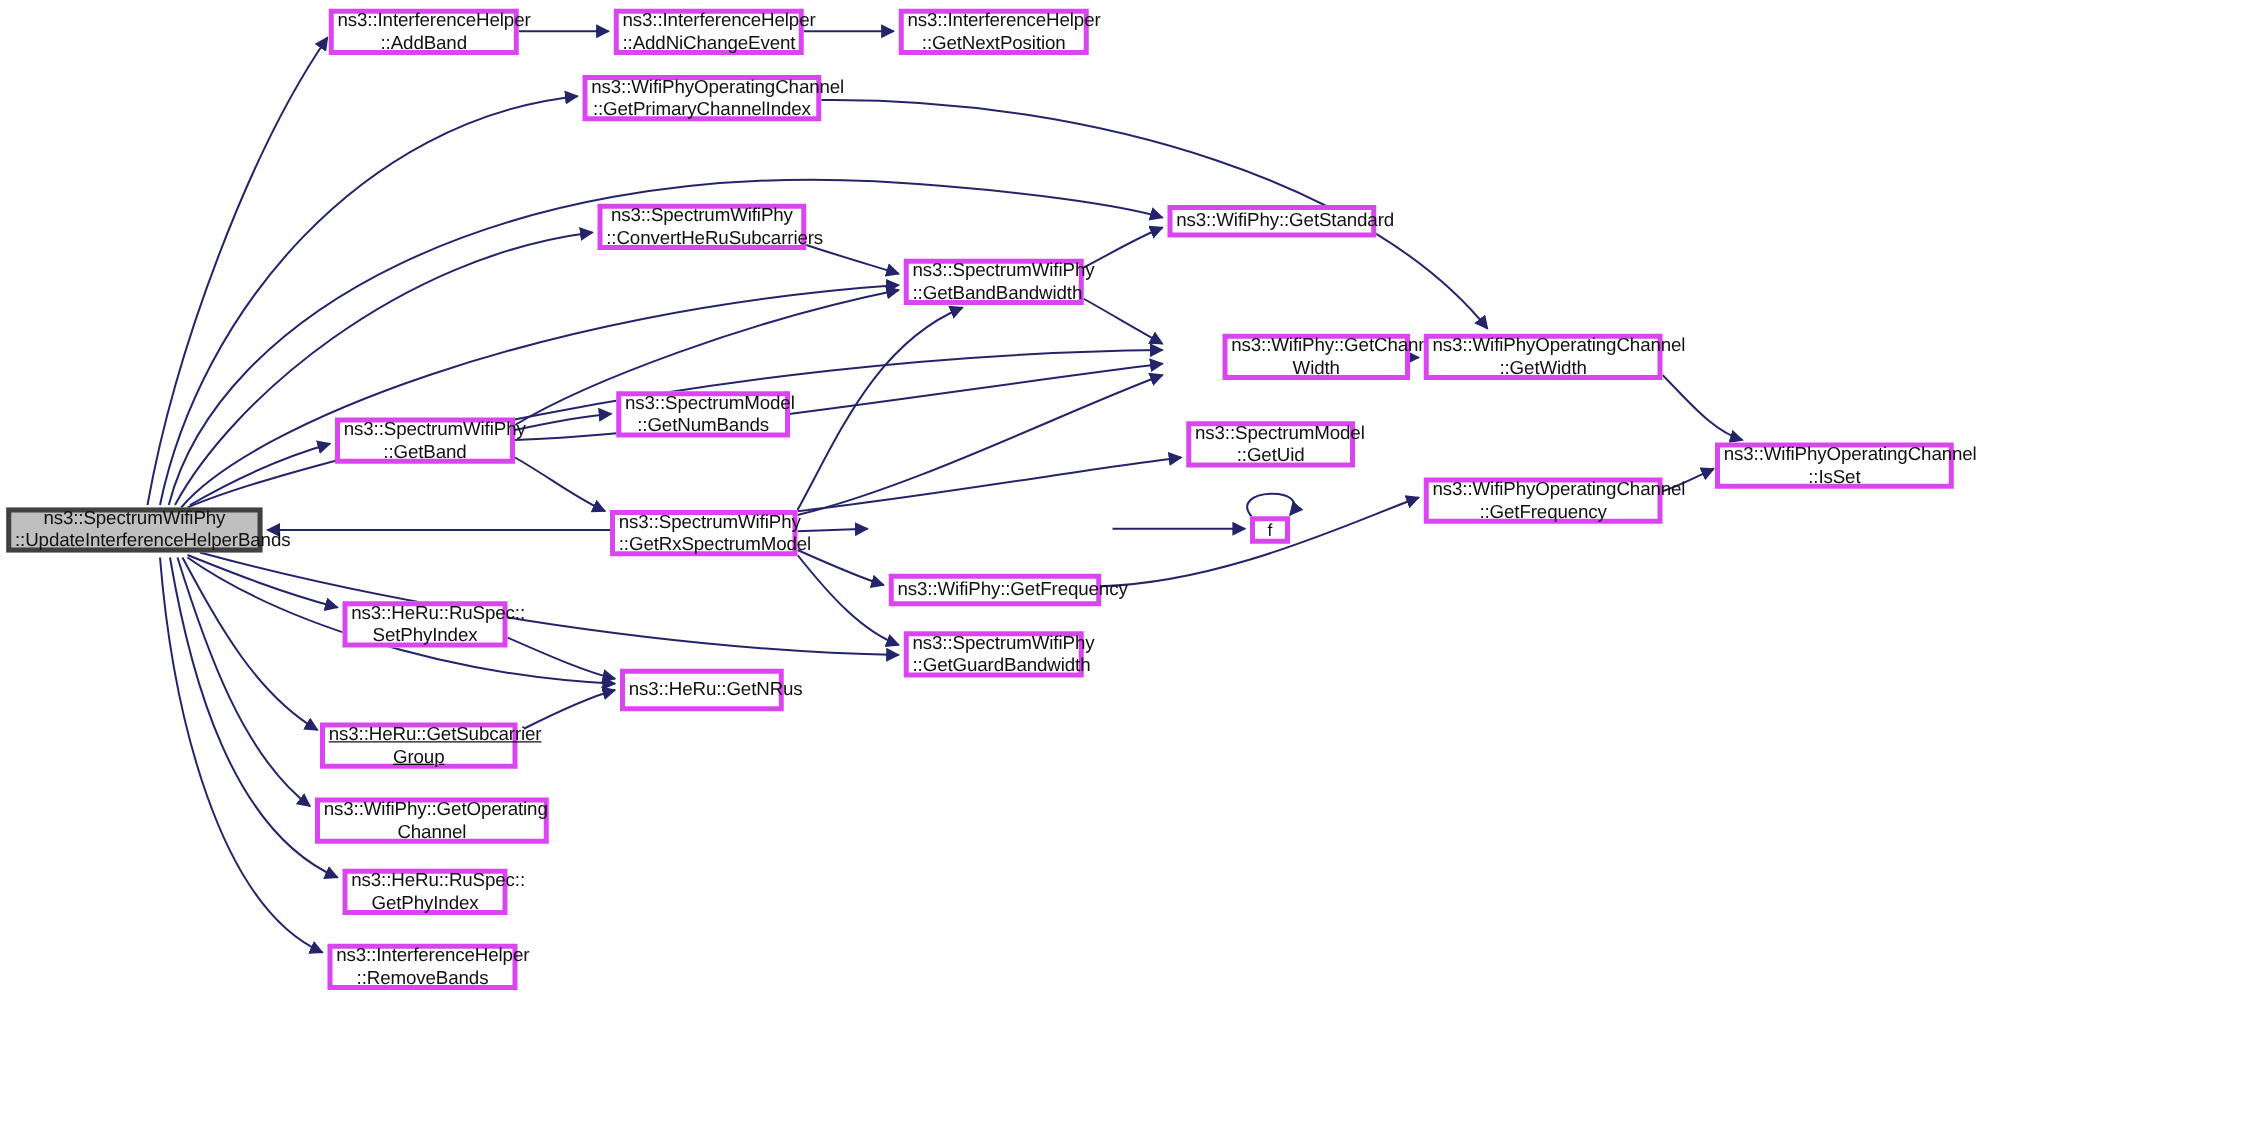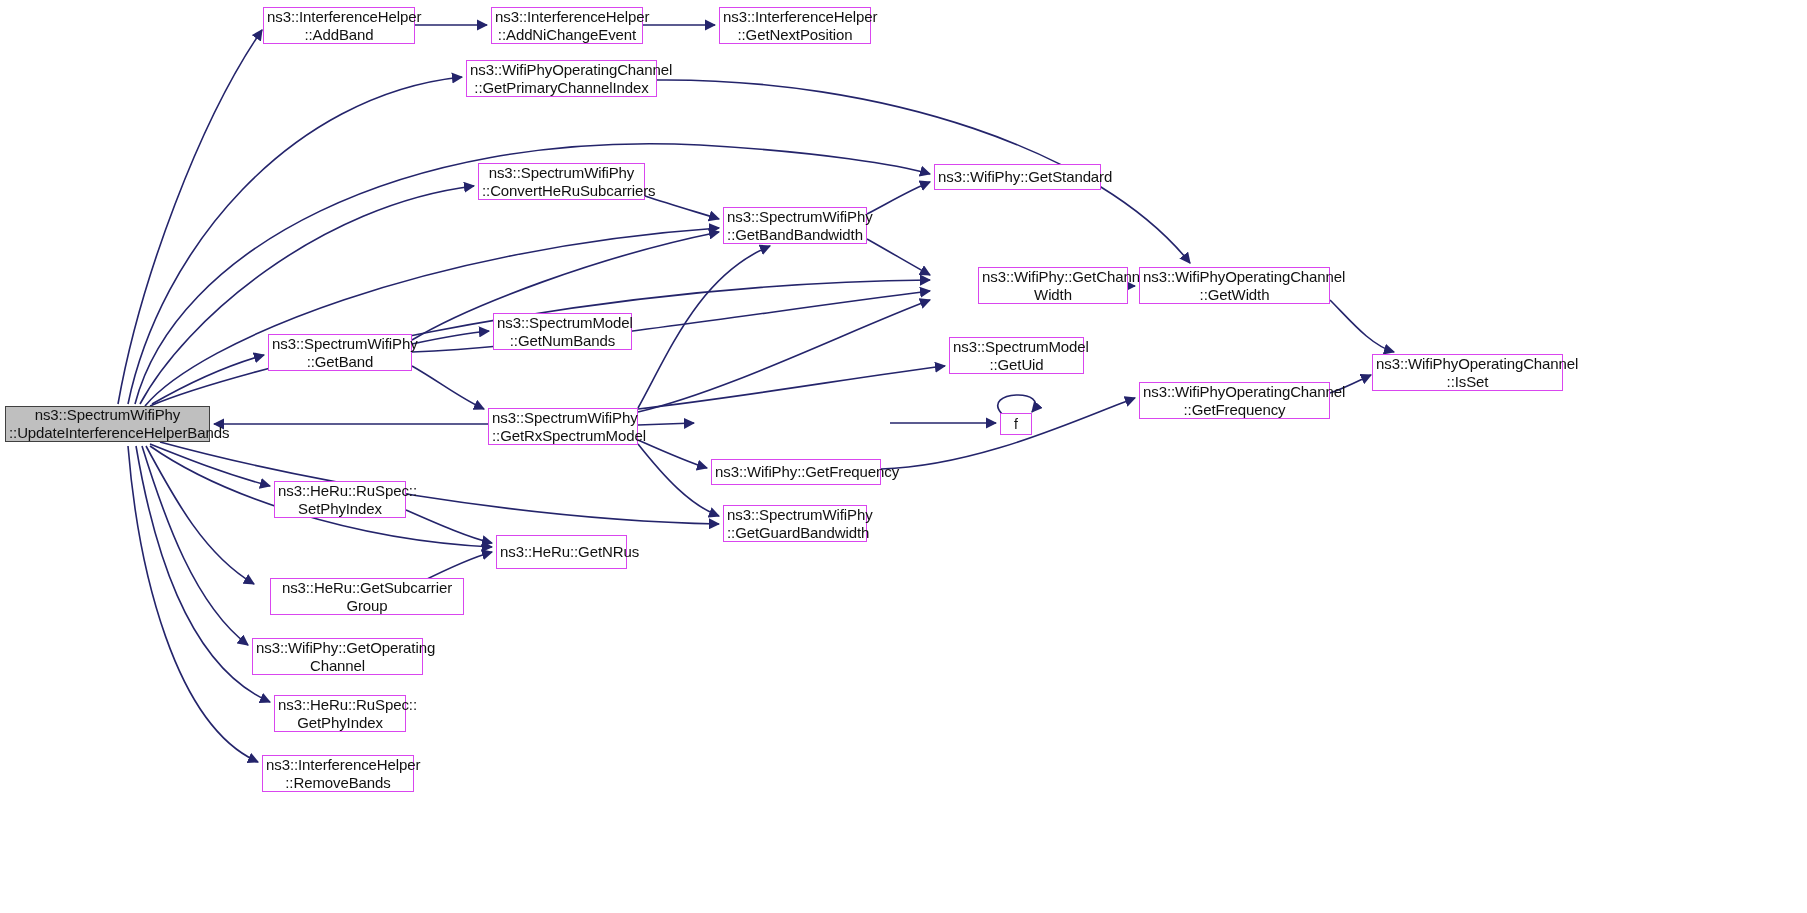--- a/index.html
+++ b/index.html
@@ -20,21 +20,21 @@
     position: absolute;
     left: 0;
     top: 0;
     width: 1807px;
     height: 913px;
     pointer-events: none;
   }
   .node {
     position: absolute;
     box-sizing: border-box;
-    border: 1px solid #d946ef;
+    border: 4px solid #d946ef;
     background: #ffffff;
     color: #111111;
     display: flex;
     align-items: center;
     justify-content: center;
     text-align: center;
     font-size: 15px;
     line-height: 18px;
     letter-spacing: -0.1px;
     white-space: pre-line;
@@ -177,21 +177,21 @@
 ::GetFrequency</span></div>
   <div class="node" style="left:488px;top:408px; width:150px; height:37px;"><span class="node-label">ns3::SpectrumWifiPhy
 ::GetRxSpectrumModel</span></div>
   <div class="node tiny" style="left:1000px;top:413px;width:32px;  height:22px;"><span class="node-label">f</span></div>
   <div class="node" style="left:711px;top:459px; width:170px; height:26px;justify-content:center;"><span class="node-label">ns3::WifiPhy::GetFrequency</span></div>
   <div class="node" style="left:723px;top:505px; width:144px; height:37px;"><span class="node-label">ns3::SpectrumWifiPhy
 ::GetGuardBandwidth</span></div>
   <div class="node" style="left:274px;top:481px; width:132px; height:37px;"><span class="node-label">ns3::HeRu::RuSpec::
 SetPhyIndex</span></div>
   <div class="node" style="left:496px;top:535px; width:131px; height:34px;"><span class="node-label">ns3::HeRu::GetNRus</span></div>
-  <div class="node" style="left:270px;top:578px; width:194px; height:37px;"><span class="node-label">ns3::HeRu::GetSubcarrier
+  <div class="node" style="left:256px;top:578px; width:158px; height:37px;text-decoration:underline;"><span class="node-label">ns3::HeRu::GetSubcarrier
 Group</span></div>
-  <div class="node" style="left:252px;top:638px; width:171px; height:37px;"><span class="node-label">ns3::WifiPhy::GetOperating
+  <div class="node" style="left:252px;top:638px; width:187px; height:37px;"><span class="node-label">ns3::WifiPhy::GetOperating
 Channel</span></div>
   <div class="node" style="left:274px;top:695px; width:132px; height:37px;"><span class="node-label">ns3::HeRu::RuSpec::
 GetPhyIndex</span></div>
   <div class="node" style="left:262px;top:755px; width:152px; height:37px;"><span class="node-label">ns3::InterferenceHelper
 ::RemoveBands</span></div>
 </div>
 
 </body></html>

